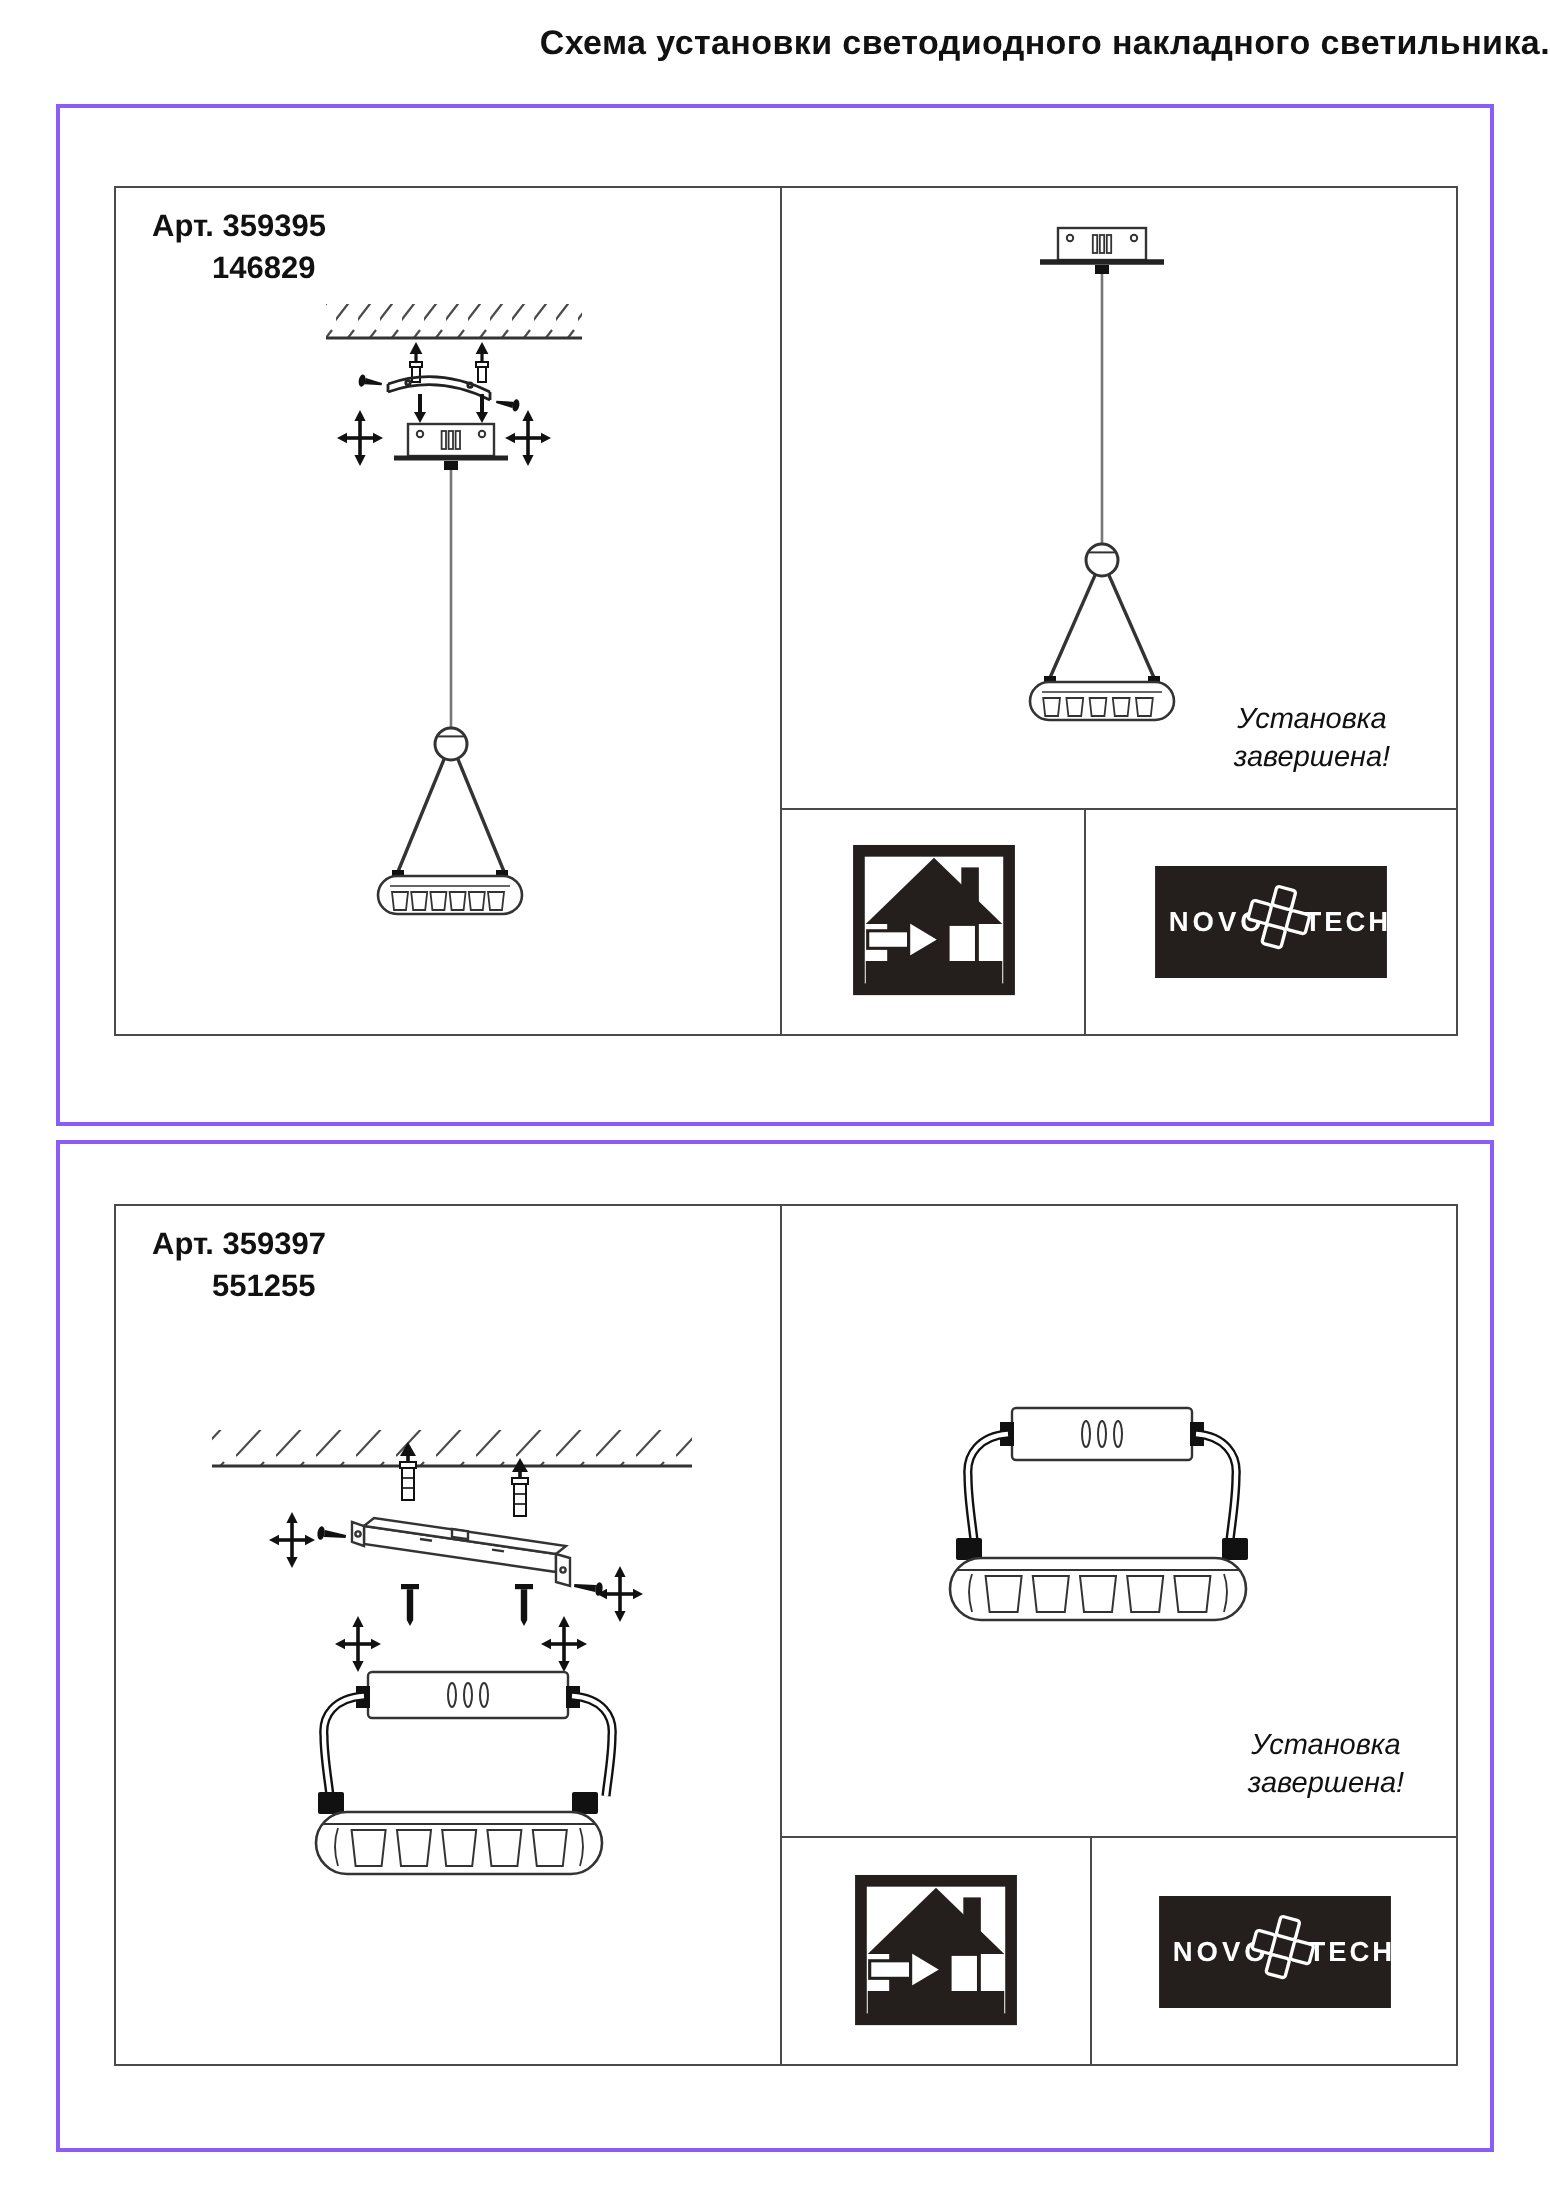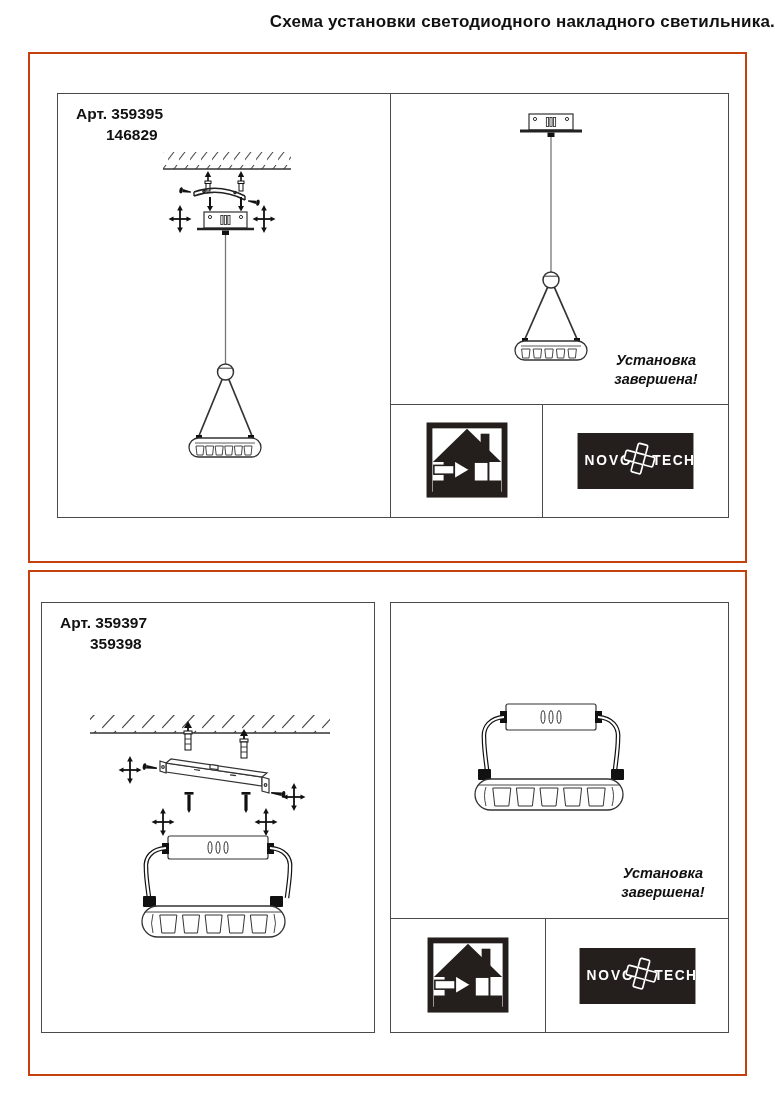--- a/index.html
+++ b/index.html
@@ -1,29 +1,29 @@
 <!DOCTYPE html>
 <html><head>
 <meta charset="utf-8">
 <style>
   html,body{margin:0;padding:0;background:#fff;}
   body{position:relative;width:775px;height:1104px;font-family:"Liberation Sans",sans-serif;color:#111;}
   .title{position:absolute;top:12px;left:0;width:775px;text-align:right;font-size:17px;font-weight:bold;letter-spacing:.2px;}
-  .panel{position:absolute;left:28px;width:719px;border:2px solid #c2410c;background:#fff;box-sizing:border-box;}
+  .panel{position:absolute;left:28px;width:719px;border:2px solid #8b5cf6;background:#fff;box-sizing:border-box;}
   #panel1{top:52px;height:511px;}
   #panel2{top:570px;height:506px;}
   .ibox{position:absolute;border:1px solid #4a4a4a;background:#fff;box-sizing:border-box;}
   #panel1 .ibox-left{left:27px;top:39px;width:334px;height:425px;}
   #panel1 .ibox-right{left:360px;top:39px;width:339px;height:425px;}
-  #panel2 .ibox-left{left:11px;top:30px;width:334px;height:431px;}
+  #panel2 .ibox-left{left:27px;top:30px;width:334px;height:431px;}
   #panel2 .ibox-right{left:360px;top:30px;width:339px;height:431px;}
   .art{position:absolute;left:18px;top:10px;font-size:15.5px;font-weight:bold;line-height:1.35;z-index:2;}
   .art .l2{padding-left:30px;}
   .draw{position:absolute;left:0;top:0;}
-  .done{position:absolute;font-weight:bold;font-style:italic;font-size:14.5px;line-height:1.3;text-align:center;}
+  .done{position:absolute;font-weight:normal;font-style:italic;font-size:14.5px;line-height:1.3;text-align:center;}
   #panel1 .done{left:200px;top:257px;width:130px;}
   #panel2 .done{left:212px;top:261px;width:120px;}
   .icons-row{position:absolute;left:0;right:0;bottom:0;border-top:1px solid #4a4a4a;display:flex;}
   #panel1 .icons-row{height:112px;}
   #panel2 .icons-row{height:113px;}
   .cell{display:flex;align-items:center;justify-content:center;box-sizing:border-box;}
   #panel1 .cell-indoor{width:151px;}
   #panel2 .cell-indoor{width:154px;}
   .cell-brand{flex:1;border-left:1px solid #4a4a4a;}
   svg{display:block;}
@@ -201,21 +201,21 @@
       </div>
     </div>
   </div>
 </section>
 
 <section class="panel" id="panel2">
 
   <div class="ibox ibox-left">
     <div class="art">
       <div>Арт. 359397</div>
-      <div class="l2">359398</div>
+      <div class="l2">551255</div>
     </div>
     <svg class="draw" width="332" height="429" viewBox="0 0 332 429">
       <defs>
         <pattern id="hE" width="20" height="18" patternUnits="userSpaceOnUse">
           <line x1="0" y1="17" x2="14" y2="2" stroke="#4a4a4a" stroke-width="1.1"></line>
         </pattern>
         <g id="crE" fill="#111" stroke="#111">
           <line x1="0" y1="-9" x2="0" y2="9" stroke-width="1.8"></line>
           <line x1="-7" y1="0" x2="7" y2="0" stroke-width="1.8"></line>
           <polygon points="0,-14 -2.8,-8.5 2.8,-8.5" stroke="none"></polygon>

